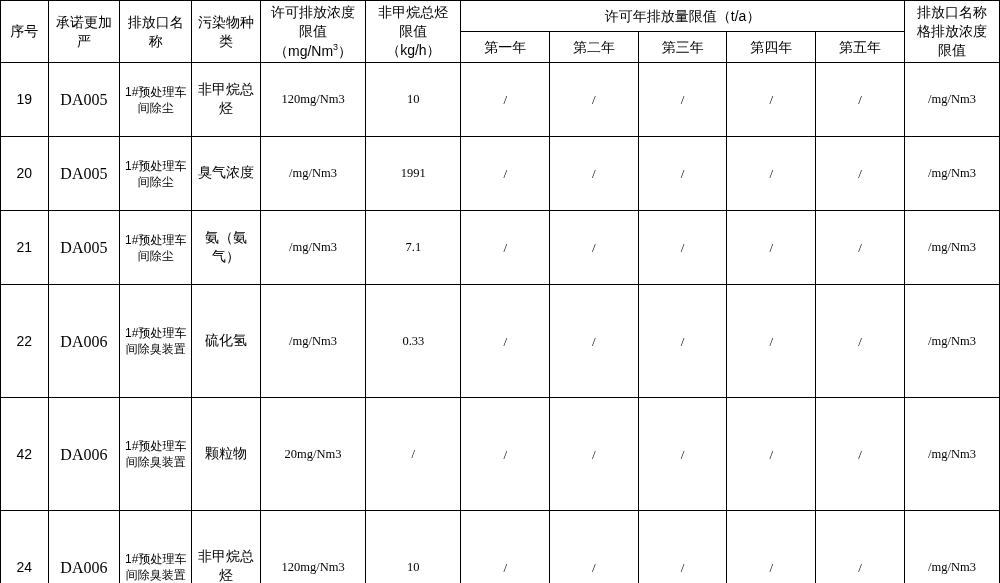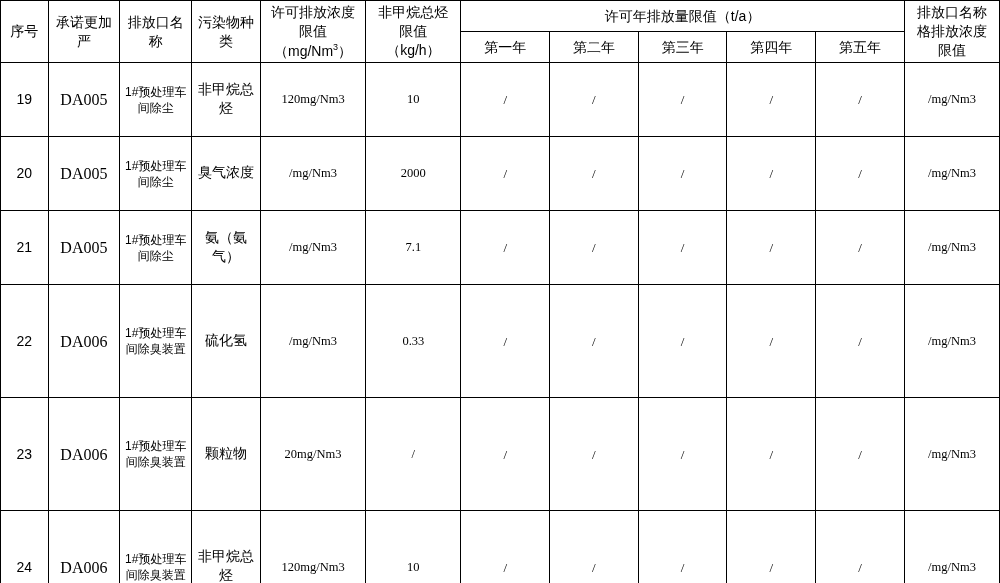--- a/index.html
+++ b/index.html
@@ -159,21 +159,21 @@
         <td class="c-year">/</td>
         <td class="c-year">/</td>
         <td class="c-strict">/mg/Nm3</td>
       </tr>
       <tr style="height:74px">
         <td class="c-seq">20</td>
         <td class="c-outlet">DA005</td>
         <td class="c-outlet-name">1#预处理车间除尘</td>
         <td class="c-pollutant">臭气浓度</td>
         <td class="c-conc">/mg/Nm3</td>
-        <td class="c-rate">2000</td>
+        <td class="c-rate">1991</td>
         <td class="c-year">/</td>
         <td class="c-year">/</td>
         <td class="c-year">/</td>
         <td class="c-year">/</td>
         <td class="c-year">/</td>
         <td class="c-strict">/mg/Nm3</td>
       </tr>
       <tr style="height:74px">
         <td class="c-seq">21</td>
         <td class="c-outlet">DA005</td>
@@ -196,21 +196,21 @@
         <td class="c-conc">/mg/Nm3</td>
         <td class="c-rate">0.33</td>
         <td class="c-year">/</td>
         <td class="c-year">/</td>
         <td class="c-year">/</td>
         <td class="c-year">/</td>
         <td class="c-year">/</td>
         <td class="c-strict">/mg/Nm3</td>
       </tr>
       <tr style="height:113px">
-        <td class="c-seq">23</td>
+        <td class="c-seq">42</td>
         <td class="c-outlet">DA006</td>
         <td class="c-outlet-name">1#预处理车间除臭装置</td>
         <td class="c-pollutant">颗粒物</td>
         <td class="c-conc">20mg/Nm3</td>
         <td class="c-rate">/</td>
         <td class="c-year">/</td>
         <td class="c-year">/</td>
         <td class="c-year">/</td>
         <td class="c-year">/</td>
         <td class="c-year">/</td>

